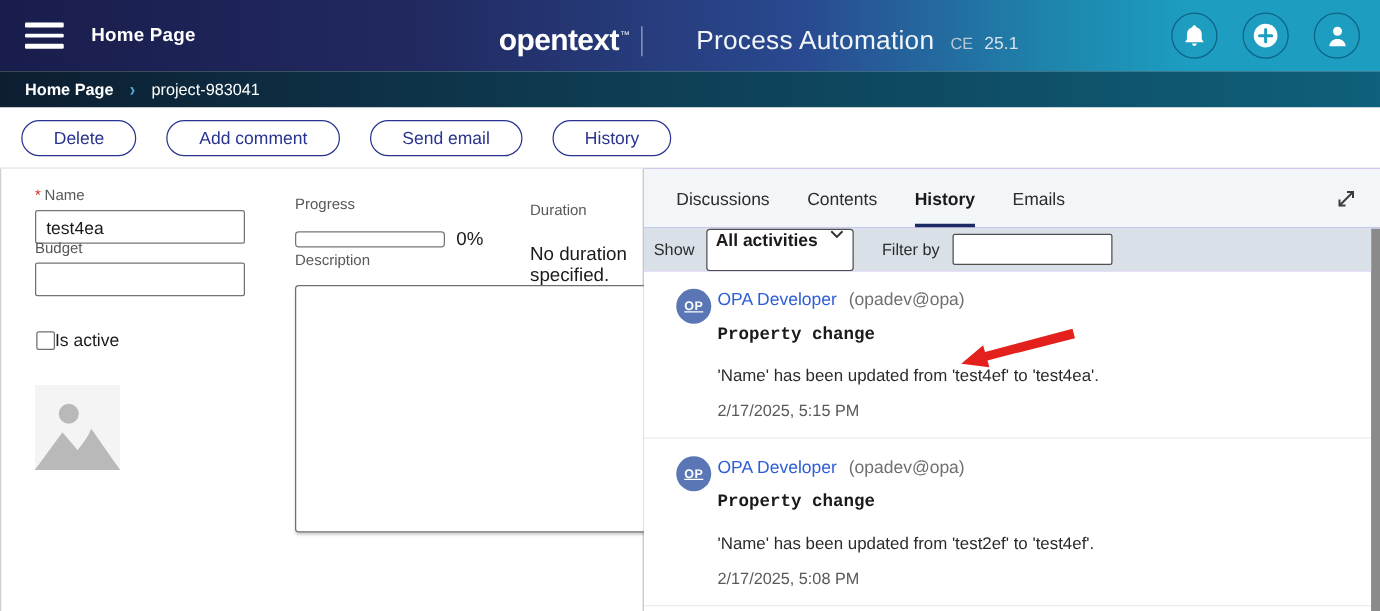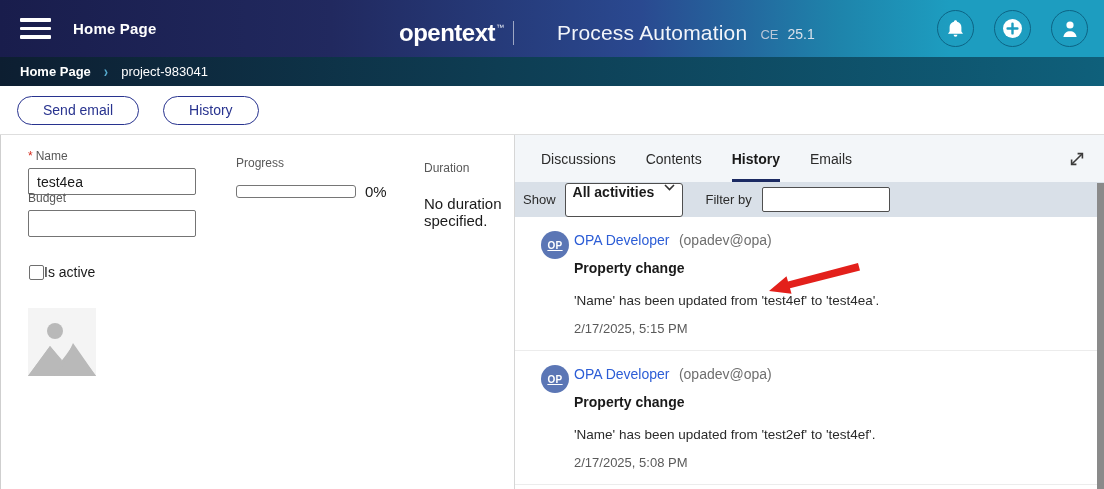--- a/index.html
+++ b/index.html
@@ -86,21 +86,21 @@
   .filter-input { margin-left:10px; width:128px; height:25px; border:1px solid #4f4f4f; border-radius:2px;
     background:#fff; font-family:"Liberation Sans",sans-serif; font-size:13px; padding:0 6px; }
   .entries { position:absolute; top:82px; left:0; right:7px; bottom:-80px; overflow:hidden; background:#fff; }
   .entry { position:relative; padding:12px 26px 14px 26px; border-bottom:1px solid #ececec; }
   .avatar { position:absolute; left:26px; top:14px; width:28px; height:28px; border-radius:50%;
     background:#5b76b5; color:#fff; font-size:10px; font-weight:bold; letter-spacing:.4px;
     display:flex; align-items:center; justify-content:center;text-decoration:underline; }
   .entry-body { margin-left:33px; padding-top:2px; }
   .entry-author { color:#2c5dd6; font-size:14px; cursor:pointer; }
   .entry-handle { color:#6f6f6f; font-size:14px; margin-left:5px; }
-  .entry-action { font-size:14px; font-weight:bold; color:#1a1a1a; margin-top:11px; }
+  .entry-action { font-size:14px; font-weight:bold; color:#1a1a1a; margin-top:11px;font-family:Liberation Mono, monospace; }
   .entry-message { font-size:13.5px; color:#2b2b2b; margin-top:17px; }
   .entry-time { font-size:13px; color:#5a5a5a; margin-top:13px; }
   .annotation-arrow { position:absolute; left:252px; top:44px; width:95px; height:36px; pointer-events:none; }
   .scrollbar { position:absolute; top:48px; right:0; width:7px; height:306px; background:#8a8a8a; }
 </style>
 </head>
 <body>
 
 <div class="app">
 
@@ -143,20 +143,22 @@
     </div>
   </header>
 
   <nav class="crumbbar">
     <span class="crumb-first">Home Page</span>
     <span class="crumb-chevron">›</span>
     <span class="crumb-current">project-983041</span>
   </nav>
 
   <div class="actions">
+    <button class="pill-btn">Delete</button>
+    <button class="pill-btn">Add comment</button>
     <button class="pill-btn">Send email</button>
     <button class="pill-btn">History</button>
   </div>
 
   <div class="content">
 
     <section class="form-panel">
 
       <div class="grp-name">
         <div class="lbl">
@@ -187,20 +189,24 @@
       <div class="grp-progress">
         <div class="lbl">Progress</div>
         <div class="progress-row">
           <div class="progress-track">
             <div class="progress-fill" style="width:0%"></div>
           </div>
           <span class="progress-val">0%</span>
         </div>
       </div>
 
+      <div class="grp-desc">
+        <div class="lbl">Description</div>
+        <textarea class="desc-area" style=""></textarea>
+      </div>
 
       <div class="grp-duration">
         <div class="lbl">Duration</div>
         <div class="duration-text">No duration specified.</div>
       </div>
       <button class="clock-btn">
         <svg width="20" height="20" viewBox="0 0 20 20">
           <circle cx="10" cy="10" r="8.2" fill="none" stroke="#2b2b2b" stroke-width="1.5"></circle>
           <path d="M10 5.2 V10 L13 12.2" fill="none" stroke="#2b2b2b" stroke-width="1.5" stroke-linecap="round"></path>
         </svg>

